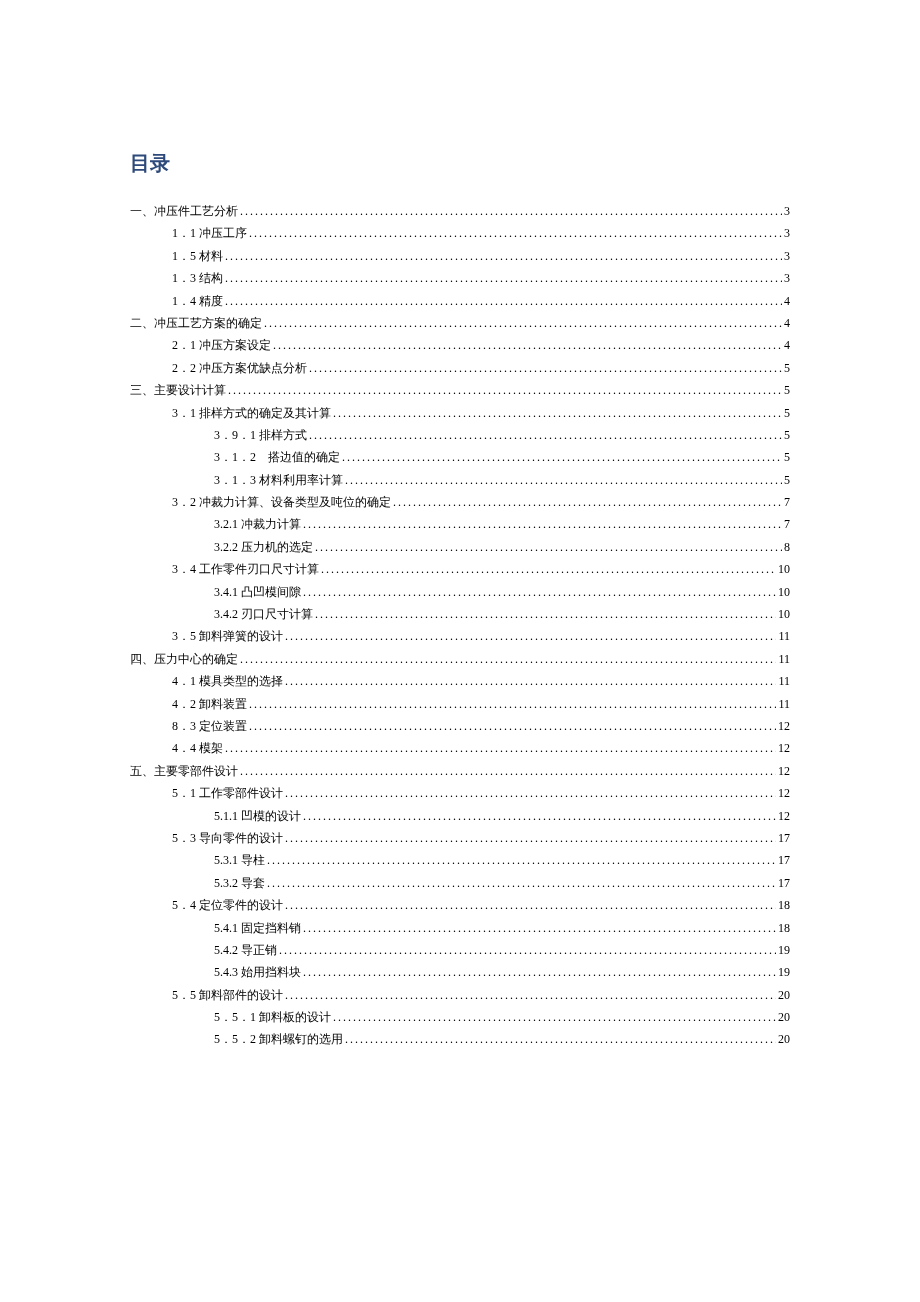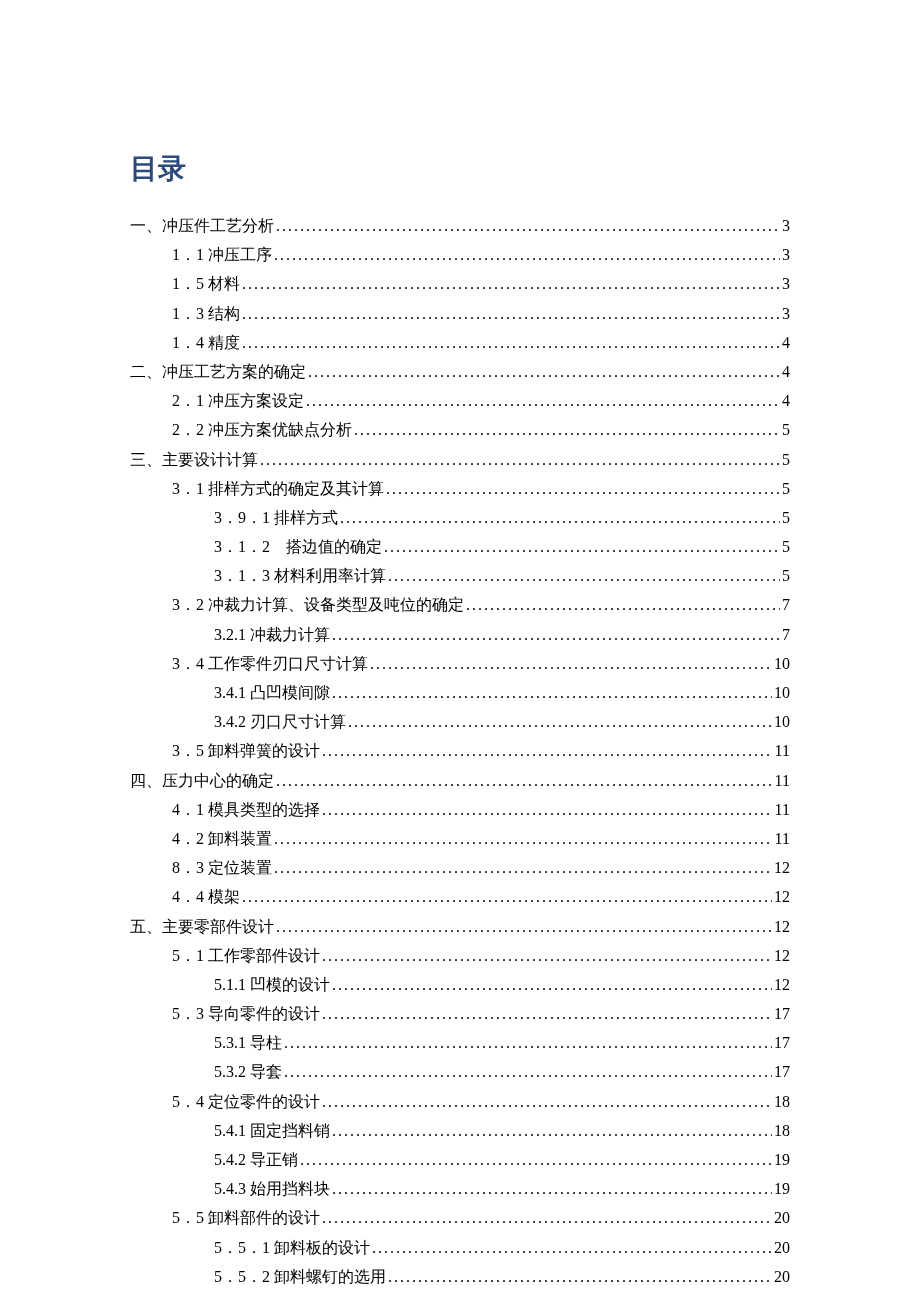--- a/index.html
+++ b/index.html
@@ -9,29 +9,29 @@
     }
     body {
       background: #ffffff;
       width: 920px;
       margin: 0 auto;
       font-family: "SimSun", "宋体", serif;
       padding: 150px 130px 80px 130px;
     }
     .toc-title {
       color: #2e4a7a;
-      font-size: 28px;
+      font-size: 20px;
       font-weight: bold;
       margin-bottom: 24px;
       font-family: Liberation Sans, sans-serif;
     }
     .toc-line {
       display: flex;
       align-items: flex-start;
-      font-size: 16px;
+      font-size: 12px;
       color: #000;
       line-height: 1.7;
       margin-bottom: 2px;
       white-space: nowrap;
     }
     .toc-line.level-0 { padding-left: 0; }
     .toc-line.level-1 { padding-left: 42px; }
     .toc-line.level-2 { padding-left: 84px; }
     .toc-text {
       flex: 0 0 auto;
@@ -125,20 +125,25 @@
     <div class="toc-line level-1">
       <span class="toc-text">3．2 冲裁力计算、设备类型及吨位的确定</span>
       <span class="toc-dots"></span>
       <span class="toc-page">7</span>
     </div>
     <div class="toc-line level-2">
       <span class="toc-text">3.2.1 冲裁力计算</span>
       <span class="toc-dots"></span>
       <span class="toc-page">7</span>
     </div>
+    <div class="toc-line level-2">
+      <span class="toc-text">3.2.2 压力机的选定</span>
+      <span class="toc-dots"></span>
+      <span class="toc-page">8</span>
+    </div>
     <div class="toc-line level-1">
       <span class="toc-text">3．4 工作零件刃口尺寸计算</span>
       <span class="toc-dots"></span>
       <span class="toc-page">10</span>
     </div>
     <div class="toc-line level-2">
       <span class="toc-text">3.4.1 凸凹模间隙</span>
       <span class="toc-dots"></span>
       <span class="toc-page">10</span>
     </div>

